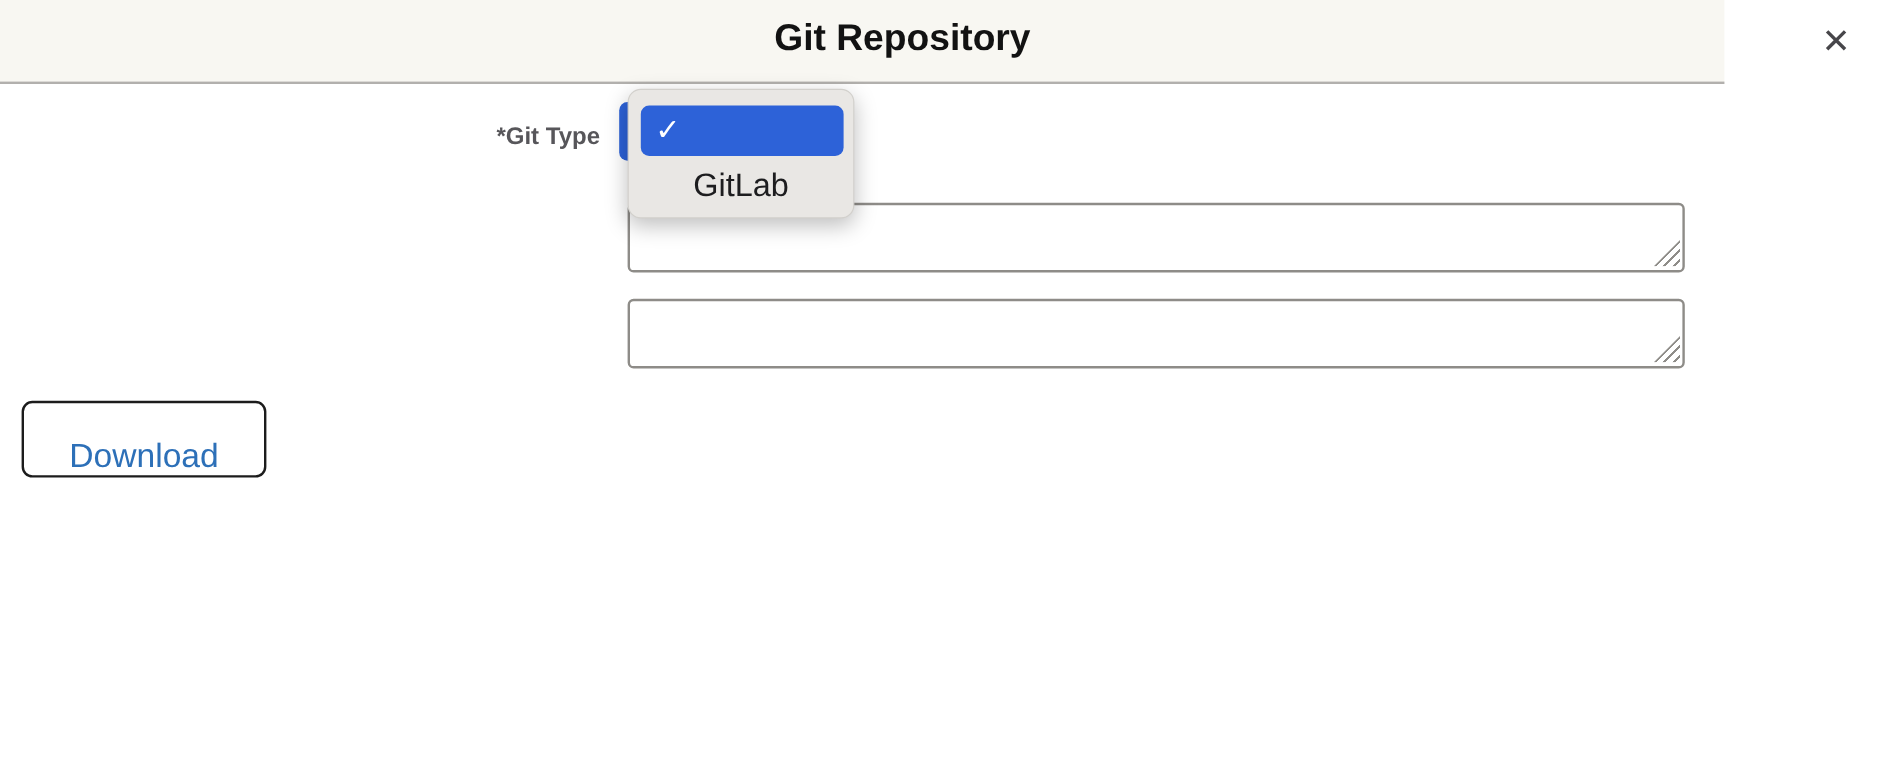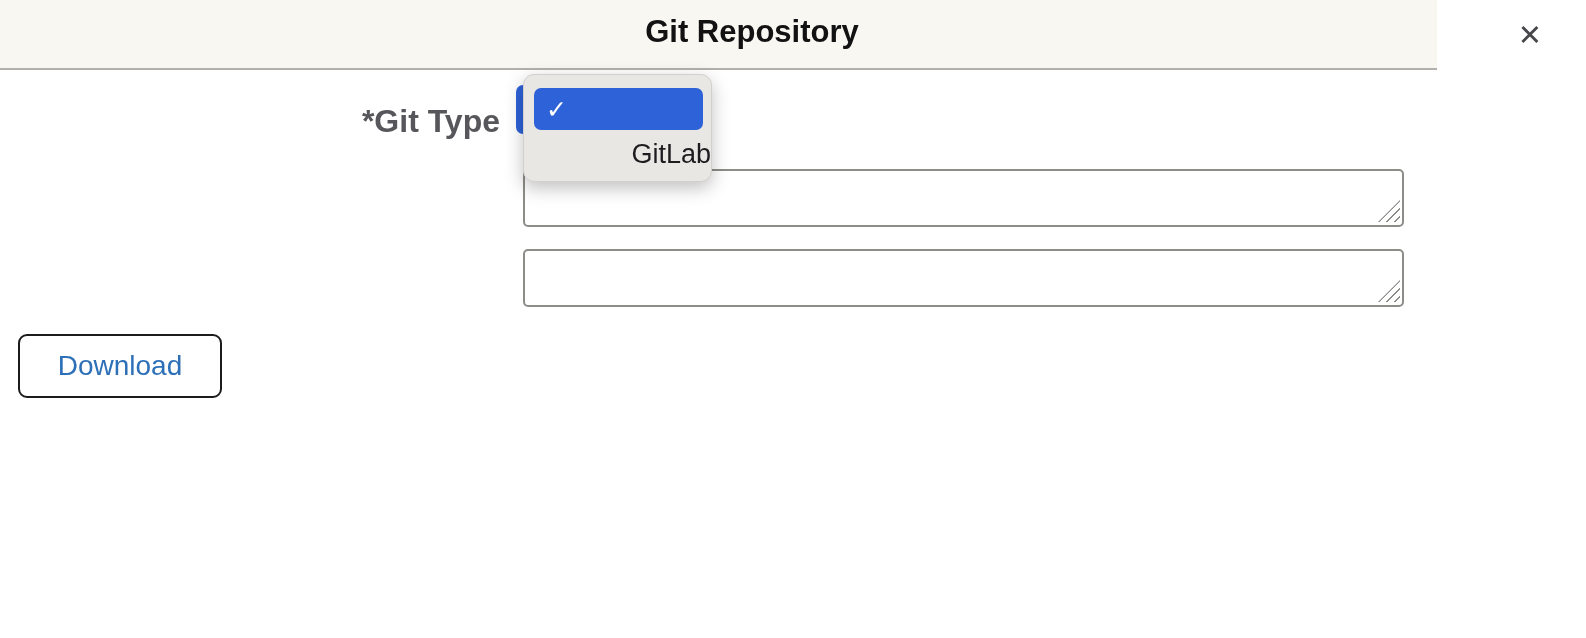--- a/index.html
+++ b/index.html
@@ -18,21 +18,21 @@
   .close-btn {
     position: absolute; left: 1505px; top: 10px; width: 50px; height: 50px;
     display: flex; align-items: center; justify-content: center;
     cursor: pointer; border: none; background: transparent;
   }
   .close-btn span { font-size: 29px; color: #47464a; line-height: 1; }
 
   
   .field-label {
     position: absolute; width: 330px; left: 170px; text-align: right;
-    font-size: 32px; font-weight: bold; color: #57565a; white-space: nowrap;
+    font-size: 20px; font-weight: bold; color: #57565a; white-space: nowrap;
   }
   .label-git-type { top: 103px; }
   .label-git-url { top: 183px; }
   .label-access-token { top: 263px; }
 
   
   .select-sliver {
     position: absolute; left: 516px; top: 85px; width: 24px; height: 49px;
     background: #2d62d8; border-radius: 7px; z-index: 1;
   }
@@ -46,21 +46,21 @@
   .dropdown-option-selected {
     position: absolute; left: 10px; top: 13px; width: 169px; height: 42px;
     background: #2d62d8; border-radius: 7px;
     display: flex; align-items: center; cursor: pointer;
   }
   .dropdown-option-selected .check {
     color: #ffffff; font-size: 25px; margin-left: 12px; line-height: 1;
   }
   .dropdown-option-plain {
     position: absolute; left: 0; top: 57px; width: 100%; height: 44px;
-    display: flex; align-items: center; justify-content: flex-end;
+    display: flex; align-items: center; justify-content: center;
     font-size: 27px; color: #1d1d1f; cursor: pointer;
   }
 
   
   .ta-wrap { position: absolute; left: 523px; width: 881px; height: 58px; z-index: 0; }
   .ta-wrap.git-url { top: 169px; }
   .ta-wrap.access-token { top: 249px; }
   .ta-wrap textarea {
     width: 100%; height: 100%; resize: none; background: #ffffff;
     border: 2px solid #8e8c88; border-radius: 5px;
@@ -71,21 +71,21 @@
     position: absolute; right: 4px; bottom: 5px; width: 22px; height: 22px;
     pointer-events: none;
     background: repeating-linear-gradient(135deg, transparent 0 4px, #8f8d89 4px 5.6px);
     clip-path: polygon(100% 0, 100% 100%, 0 100%);
   }
 
   
   .download-btn {
     position: absolute; left: 18px; top: 334px; width: 204px; height: 64px;
     background: #ffffff; border: 2px solid #1c1c1c; border-radius: 9px;
-    display: flex; align-items: center; justify-content: center;
+    display: flex; align-items: flex-end; justify-content: center;
     cursor: pointer;
   }
   .download-btn span { font-size: 28px; color: #2d70b8; }
 </style>
 </head>
 <body>
 
 <div class="canvas">
 
   <div class="dialog-header">

